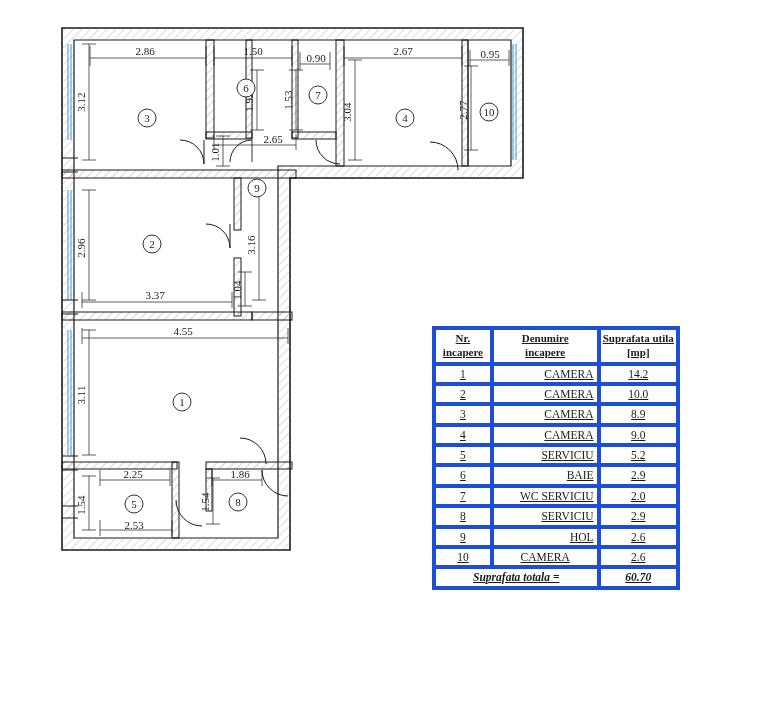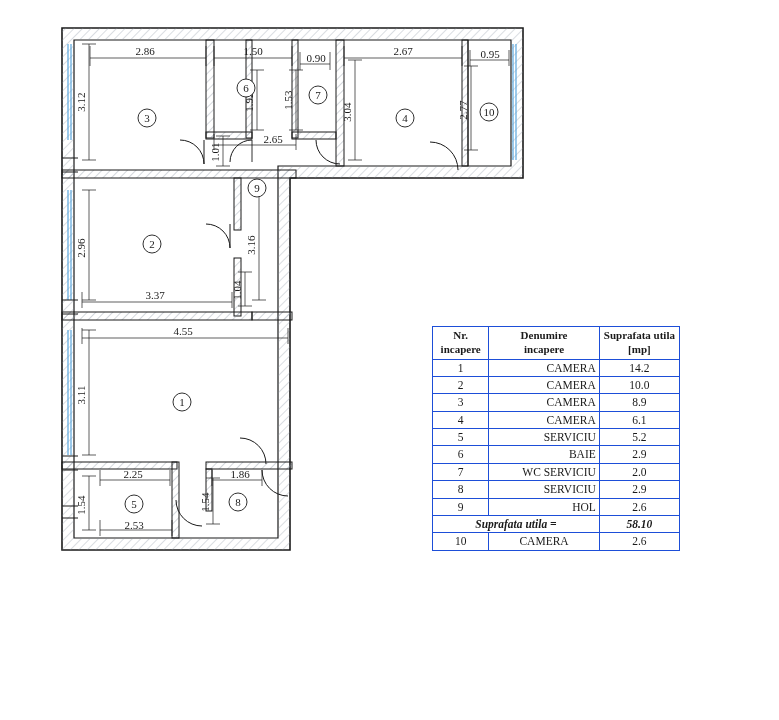--- a/index.html
+++ b/index.html
@@ -1,19 +1,19 @@
 <!DOCTYPE html>
 <html><head>
 <meta charset="utf-8">
 <style>
   html,body{margin:0;padding:0;background:#ffffff;}
   body{width:779px;height:720px;position:relative;font-family:"Liberation Serif",serif;color:#1a1a1a;overflow:hidden;}
   #plan{position:absolute;left:0;top:0;width:779px;height:720px;}
   .tbl{position:absolute;left:432px;top:326px;width:248px;border-collapse:collapse;font-family:"Liberation Serif",serif;font-size:11.5px;}
-  .tbl td,.tbl th{border:1px solid #1d4ed8;padding:1px 3px;line-height:1.25;}
+  .tbl td,.tbl th{border:4px solid #1d4ed8;padding:1px 3px;line-height:1.25;text-decoration:underline;}
   .tbl thead th{font-weight:bold;font-size:11px;text-align:center;padding:2px 2px;}
   .c-nr{width:52px;text-align:center;}
   .c-den{width:116px;text-align:right;}
   .c-sup{width:80px;text-align:center;margin-left:43px;}
   .sum td{font-weight:bold;font-style:italic;text-align:center;}
   .sum .lbl{text-align:center;}
   .row-logie td{text-align:center;}
 </style>
 </head>
 <body>
@@ -246,21 +246,21 @@
       <td class="c-sup">10.0</td>
     </tr>
     <tr>
       <td class="c-nr">3</td>
       <td class="c-den">CAMERA</td>
       <td class="c-sup">8.9</td>
     </tr>
     <tr>
       <td class="c-nr">4</td>
       <td class="c-den">CAMERA</td>
-      <td class="c-sup">6.1</td>
+      <td class="c-sup">9.0</td>
     </tr>
     <tr>
       <td class="c-nr">5</td>
       <td class="c-den">SERVICIU</td>
       <td class="c-sup">5.2</td>
     </tr>
     <tr>
       <td class="c-nr">6</td>
       <td class="c-den">BAIE</td>
       <td class="c-sup">2.9</td>
@@ -273,23 +273,23 @@
     <tr>
       <td class="c-nr">8</td>
       <td class="c-den">SERVICIU</td>
       <td class="c-sup">2.9</td>
     </tr>
     <tr>
       <td class="c-nr">9</td>
       <td class="c-den">HOL</td>
       <td class="c-sup">2.6</td>
     </tr>
-    <tr class="sum">
-      <td class="lbl" colspan="2">Suprafata utila =</td>
-      <td>58.10</td>
-    </tr>
     <tr class="row-logie">
       <td class="c-nr">10</td>
       <td class="c-den">CAMERA</td>
       <td class="c-sup">2.6</td>
     </tr>
+    <tr class="sum">
+      <td class="lbl" colspan="2">Suprafata totala =</td>
+      <td>60.70</td>
+    </tr>
   </tbody>
 </table>
 
 </body></html>

